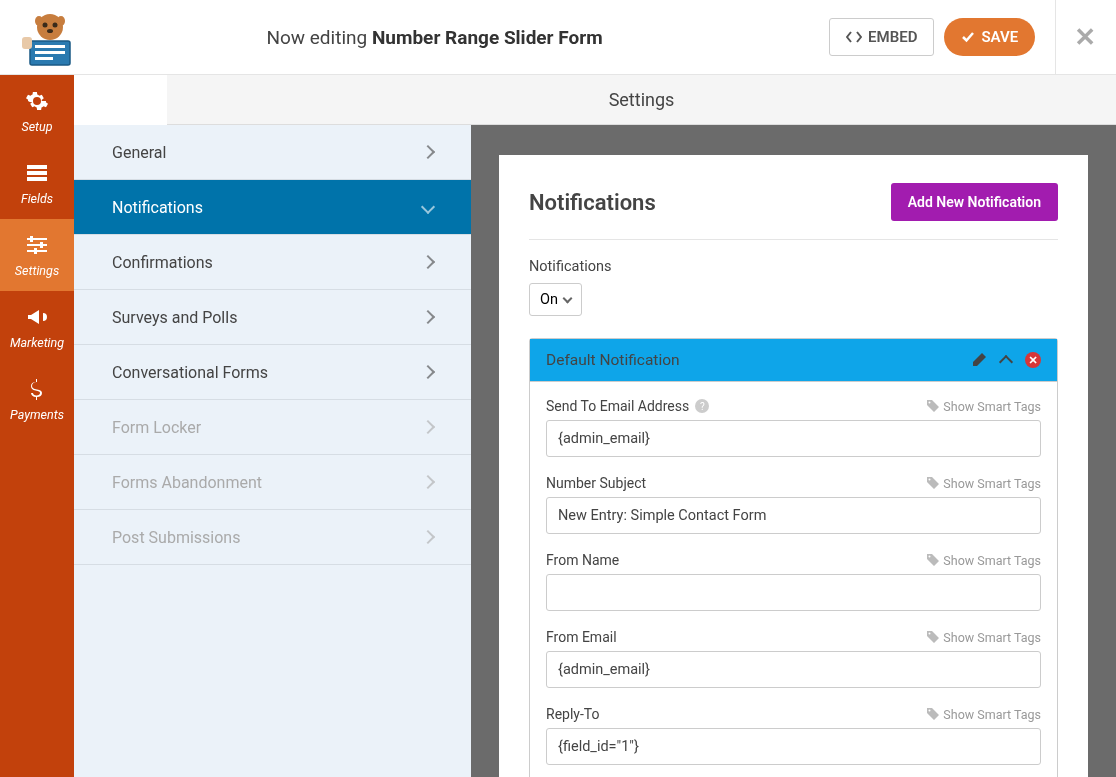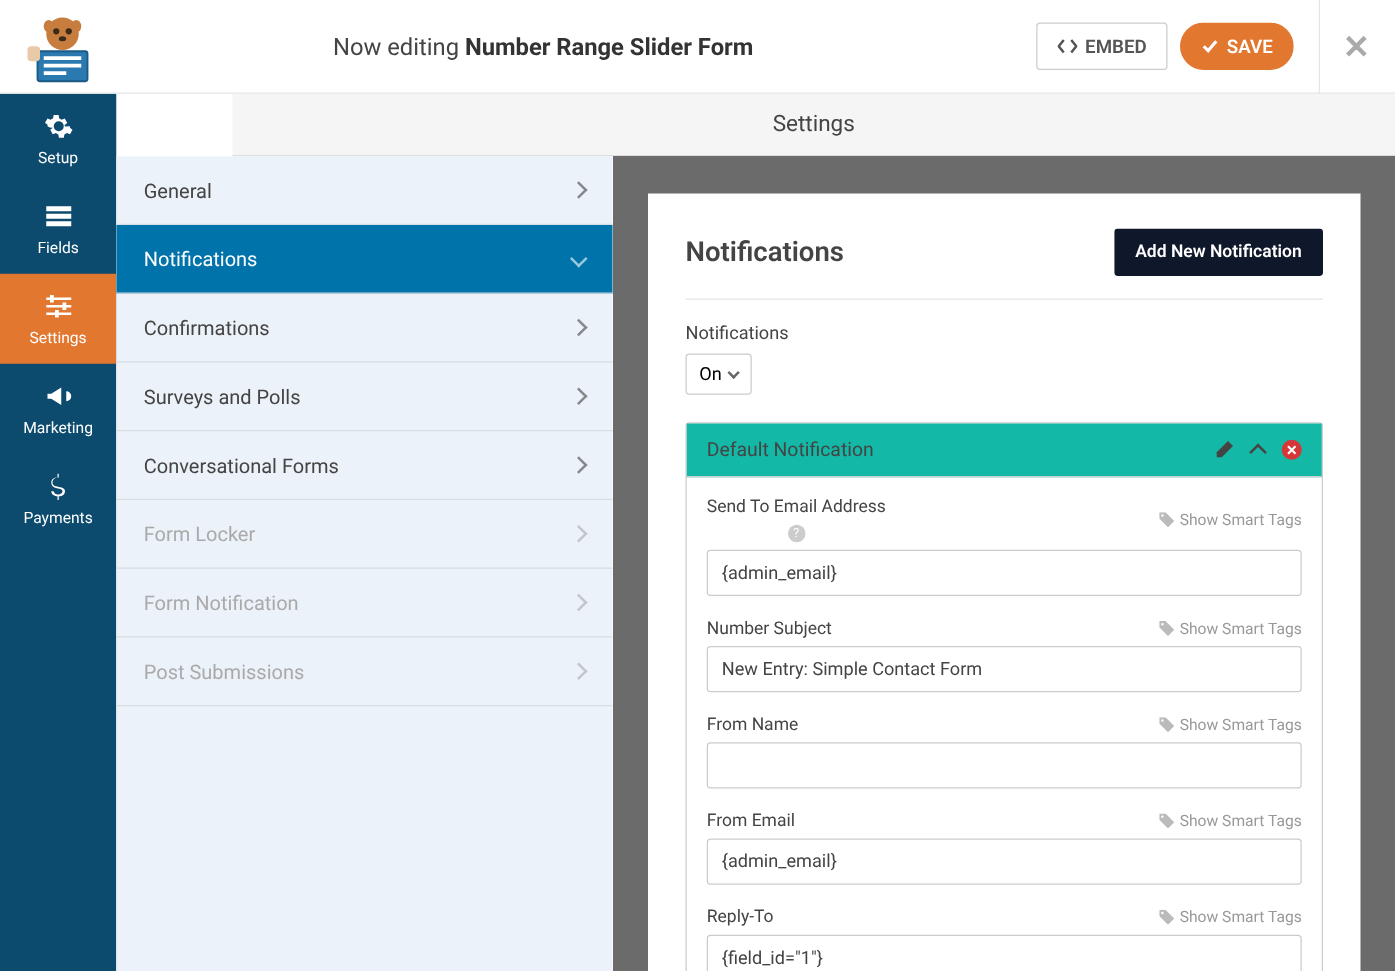--- a/index.html
+++ b/index.html
@@ -7,46 +7,46 @@
 .topbar { height:75px; border-bottom:1px solid #e5e5e5; display:flex; align-items:center; padding:0 20px; position:relative; }
 .logo { width:60px; height:60px; }
 .editing { flex:1; text-align:center; font-size:19px; color:#444; }
 .editing b { font-weight:700; color:#333; }
 .btn { display:inline-flex; align-items:center; gap:6px; padding:9px 16px; border-radius:3px; font-size:15px; font-weight:600; cursor:pointer; border:1px solid transparent;margin-left:40px; }
 .btn-embed { background:#fff; border-color:#ccc; color:#555; }
 .btn-save { background:#e27730; color:#fff;border-radius:19px; }
 .close-x { margin-left:20px; color:#aaa; font-size:26px; cursor:pointer; font-weight:bold; padding-left:18px; border-left:1px solid #e5e5e5; height:75px; display:flex; align-items:center; }
 .settings-bar { height:50px; background:#f5f5f5; border-bottom:1px solid #ddd; display:flex; align-items:center; justify-content:center; font-size:18px; color:#444; margin-left:93px; }
 .layout { display:flex; height:calc(100% - 75px); }
-.sidebar { width:93px; background:#0c4a6e; display:flex; flex-direction:column; }
+.sidebar { width:74px; background:#c2410c; display:flex; flex-direction:column;font-style:italic; }
 .side-item { height:72px; display:flex; flex-direction:column; align-items:center; justify-content:center; color:#fff; font-size:12.5px; gap:6px; cursor:pointer; }
 .side-item.active { background:#e27730; }
 .side-icon { width:24px; height:24px; fill:#fff; }
 .panel { width:397px; background:#ebf2f9; display:flex; flex-direction:column; }
-.panel-item { height:55px; display:flex; align-items:center; justify-content:space-between; padding:0 22px; font-size:16px; color:#444; border-bottom:1px solid #d6dde4; cursor:pointer; }
+.panel-item { height:55px; display:flex; align-items:center; justify-content:space-between; padding:0 38px; font-size:16px; color:#444; border-bottom:1px solid #d6dde4; cursor:pointer; }
 .panel-item.active { background:#0073aa; color:#fff; }
 .panel-item.disabled { color:#aaa; }
 .chev { width:10px; height:10px; border-right:2px solid currentColor; border-bottom:2px solid currentColor; transform:rotate(-45deg); opacity:.6; }
 .chev.down { transform:rotate(45deg); }
 .main { flex:1; background:#6b6b6b; padding:30px 28px 0 28px; overflow:auto; }
 .card { background:#fff; padding:28px 30px 10px 30px; }
 .card-hd { display:flex; align-items:center; justify-content:space-between; padding-bottom:18px; border-bottom:1px solid #e5e5e5; margin-bottom:18px; }
 .card-hd h2 { font-size:22px; color:#444; font-weight:600; }
-.btn-add { background:#0f172a; color:#fff; font-size:14px; padding:10px 16px; }
+.btn-add { background:#a21caf; color:#fff; font-size:14px; padding:10px 16px; }
 .lbl { font-size:14.5px; color:#444; margin-bottom:8px; display:block; }
 .sel { border:1px solid #ccc; border-radius:3px; padding:7px 10px; font-size:14.5px; display:inline-flex; align-items:center; gap:6px; cursor:pointer; margin-bottom:22px; }
 .notif-box { border:1px solid #ccc; border-radius:3px; }
-.notif-hd { background:#14b8a6; border-bottom:1px solid #ccc; padding:12px 16px; display:flex; align-items:center; font-size:15.5px; color:#444;text-align:center; }
+.notif-hd { background:#0ea5e9; border-bottom:1px solid #ccc; padding:12px 16px; display:flex; align-items:center; font-size:15.5px; color:#444;text-align:center; }
 .notif-hd .tools { margin-left:auto; display:flex; align-items:center; gap:14px; }
 .tool-ico { width:16px; height:16px; fill:#444; cursor:pointer; }
 .tool-del { width:16px; height:16px; background:#d63638; border-radius:50%; display:inline-flex; align-items:center; justify-content:center; color:#fff; font-size:11px; font-weight:bold; cursor:pointer; }
 .notif-body { padding:16px 16px 4px 16px; }
 .fld { margin-bottom:18px; }
 .fld-row { display:flex; align-items:center; justify-content:space-between; margin-bottom:6px; }
-.fld-lbl { font-size:14px; color:#444; display:flex; align-items:center; gap:6px;flex-direction:column; }
+.fld-lbl { font-size:14px; color:#444; display:flex; align-items:center; gap:6px; }
 .smart { font-size:12.5px; color:#999; display:flex; align-items:center; gap:4px; cursor:pointer; }
 .inp { width:100%; border:1px solid #ccc; border-radius:3px; padding:9px 11px; font-size:14.5px; color:#444; }
 .help-ico { width:14px; height:14px; border-radius:50%; background:#ccc; color:#fff; display:inline-flex; align-items:center; justify-content:center; font-size:10px; }
 .tag-ico { width:12px; height:12px; fill:#bbb; }
 .chev-sm { width:7px; height:7px; border-right:2px solid #666; border-bottom:2px solid #666; transform:rotate(45deg); margin-bottom:2px; }
 .chev-up { width:10px; height:10px; border-right:2.5px solid #444; border-bottom:2.5px solid #444; transform:rotate(-135deg); margin-top:4px; }
 </style>
 </head>
 <body>
 
@@ -147,21 +147,21 @@
           </div>
         <div class="panel-item">
             <span>Conversational Forms</span>
             <span class="chev"></span>
           </div>
         <div class="panel-item disabled">
             <span>Form Locker</span>
             <span class="chev"></span>
           </div>
         <div class="panel-item disabled">
-            <span>Form Notification</span>
+            <span>Forms Abandonment</span>
             <span class="chev"></span>
           </div>
         <div class="panel-item disabled">
             <span>Post Submissions</span>
             <span class="chev"></span>
           </div>
       </div>
 
       <div class="main">
         <div class="card">

